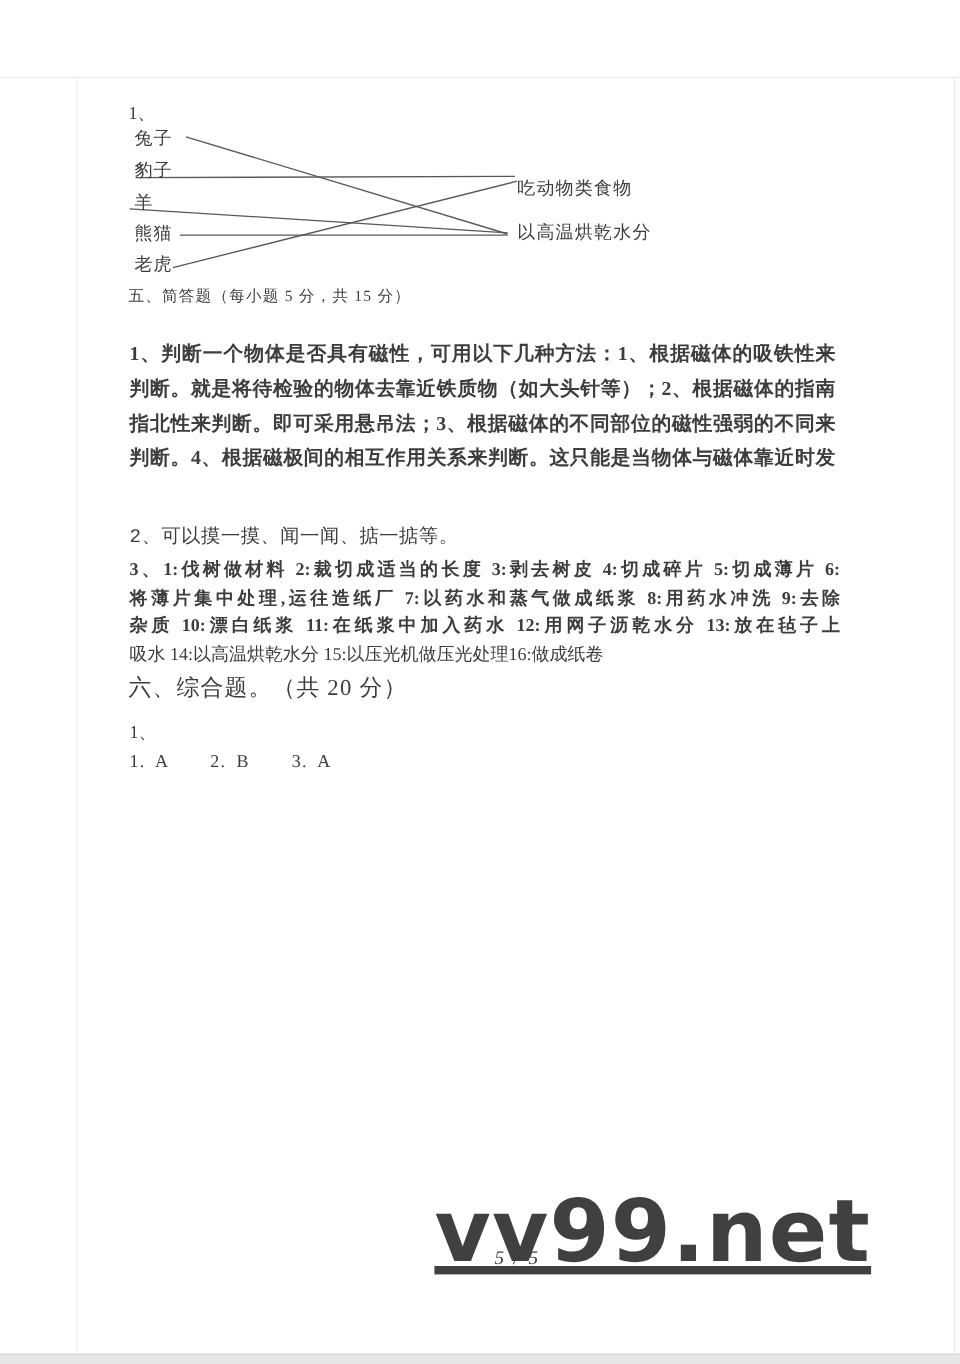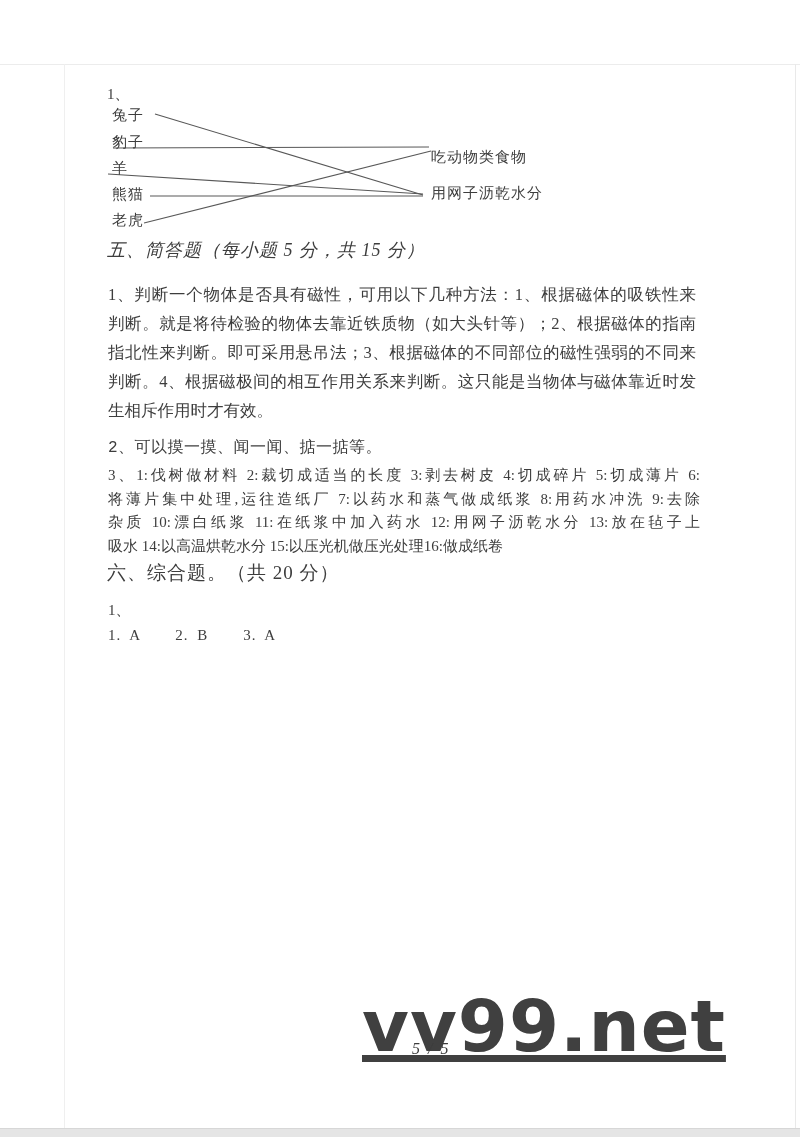--- a/index.html
+++ b/index.html
@@ -29,25 +29,25 @@
   .m-l1 { left: 112px; top: 133px; font-family: Liberation Mono, monospace; }
   .m-l2 { left: 112px; top: 159px; }
   .m-l3 { left: 112px; top: 185px; }
   .m-l4 { left: 112px; top: 211px; }
   .m-r0 { left: 431px; top: 131px; margin-top: 17px; }
   .m-r1 { left: 431px; top: 184px; }
   .match-svg { position: absolute; left: 0; top: 0; width: 560px; height: 250px; pointer-events: none; }
   .match-svg line { stroke: #585858; stroke-width: 1.1; }
 
   
-  .h5 { left: 107px; top: 238px; font-size: 18px; letter-spacing: 1px; white-space: nowrap; font-style: italic; }
+  .h5 { left: 107px; top: 238px; font-size: 13px; letter-spacing: 1px; white-space: nowrap; }
   .para1 { left: 108px; top: 280px; width: 588px; font-size: 16.5px; line-height: 29px; }
   .item2 { left: 108px; top: 437px; font-size: 16px; letter-spacing: 0.5px; white-space: nowrap; font-family: Liberation Mono, monospace; }
   .para3 { left: 108px; top: 464px; width: 592px; font-size: 15px; line-height: 23.6px; }
-  .jl { text-align: justify; text-align-last: justify; }
+  .jl { text-align: justify; text-align-last: justify; font-weight: bold; }
 
   
   .h6   { left: 107px; top: 560px; font-size: 19px; letter-spacing: 1px; white-space: nowrap; }
   .sub1 { left: 108px; top: 601px; font-size: 15px; }
   .ans  { left: 108px; top: 627px; font-size: 15px; white-space: pre; word-spacing: 4px; letter-spacing: 1px; }
 
   
   .watermark { left: 362px; top: 984px; font-size: 72px; font-weight: bold;
                font-family: "DejaVu Sans", "Liberation Sans", sans-serif;
                color: #404040; letter-spacing: 1px; z-index: 0; white-space: nowrap; text-decoration: underline; }
@@ -72,31 +72,30 @@
       <line x1="108" y1="174" x2="423" y2="194"></line>
       <line x1="150" y1="196" x2="423" y2="196"></line>
       <line x1="144" y1="223" x2="431" y2="151"></line>
     </svg>
     <span class="abs m-label m-l0">兔子</span>
     <span class="abs m-label m-l1">豹子</span>
     <span class="abs m-label m-l2">羊</span>
     <span class="abs m-label m-l3">熊猫</span>
     <span class="abs m-label m-l4">老虎</span>
     <span class="abs m-label m-r0">吃动物类食物</span>
-    <span class="abs m-label m-r1">用网子沥乾水分</span>
+    <span class="abs m-label m-r1">以高温烘乾水分</span>
   </div>
 
   <div class="abs h5">五、简答题（每小题 5 分，共 15 分）</div>
 
   <div class="abs para1">
     <div class="jl">1、判断一个物体是否具有磁性，可用以下几种方法：1、根据磁体的吸铁性来</div>
     <div class="jl">判断。就是将待检验的物体去靠近铁质物（如大头针等）；2、根据磁体的指南</div>
     <div class="jl">指北性来判断。即可采用悬吊法；3、根据磁体的不同部位的磁性强弱的不同来</div>
     <div class="jl">判断。4、根据磁极间的相互作用关系来判断。这只能是当物体与磁体靠近时发</div>
-    <div>生相斥作用时才有效。</div>
   </div>
 
   <div class="abs item2">2、可以摸一摸、闻一闻、掂一掂等。</div>
 
   <div class="abs para3">
     <div class="jl">3、1:伐树做材料 2:裁切成适当的长度 3:剥去树皮 4:切成碎片 5:切成薄片 6:</div>
     <div class="jl">将薄片集中处理,运往造纸厂 7:以药水和蒸气做成纸浆 8:用药水冲洗 9:去除</div>
     <div class="jl">杂质 10:漂白纸浆 11:在纸浆中加入药水 12:用网子沥乾水分 13:放在毡子上</div>
     <div>吸水 14:以高温烘乾水分 15:以压光机做压光处理16:做成纸卷</div>
   </div>

